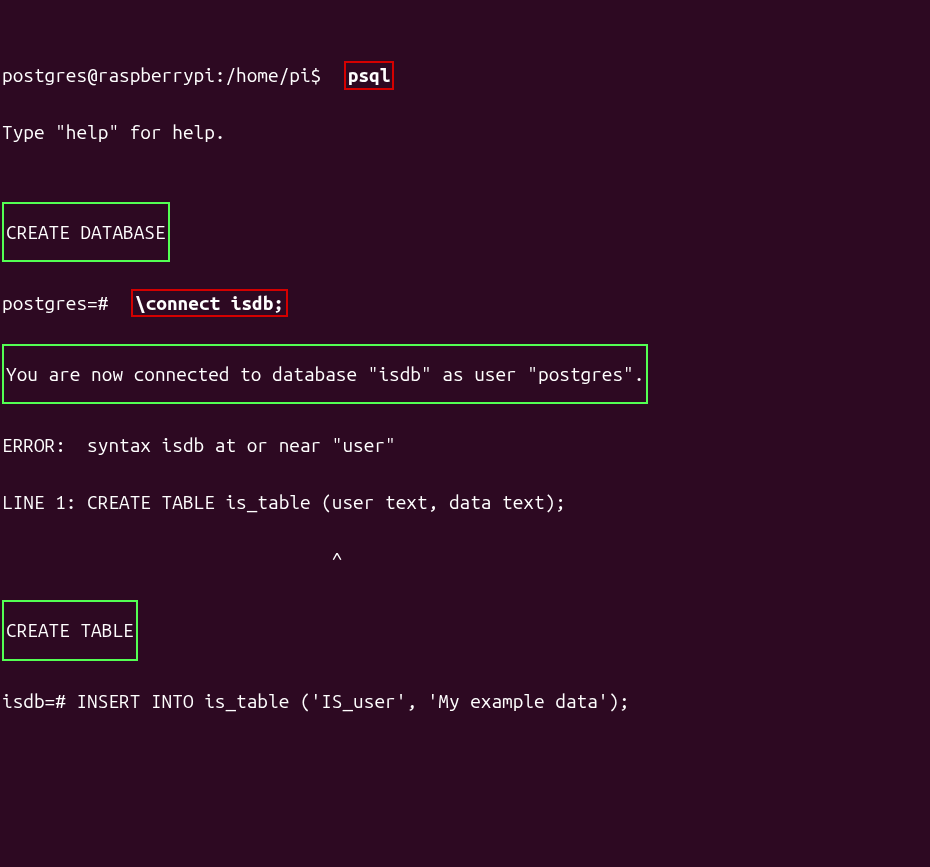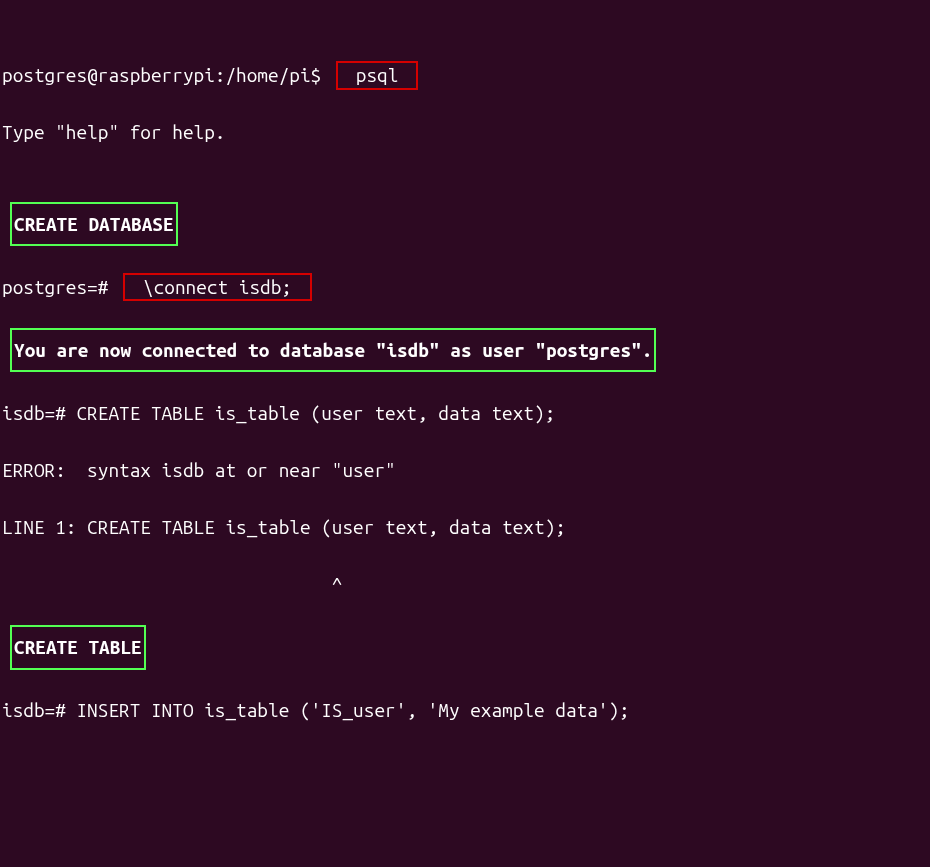--- a/index.html
+++ b/index.html
@@ -17,46 +17,45 @@
   .term {
     padding: 4px 2px;
     white-space: pre;
   }
   .line {
     display: block;
   }
   
   .box-red {
     border: 2px solid #d40000;
-    padding: 0 18px;
-    margin: -2px 4px;
+    padding: 0 2px;
+    margin: -2px 12px;
     display: inline-block;
     line-height: 1.3;
+    font-weight: bold;
   }
   .box-green {
     border: 2px solid #53ff53;
-    padding: 8px 2px;
-    margin: -2px 8px;
+    padding: 16px 2px;
+    margin: -2px 0;
     display: inline-block;
     line-height: 1.3;
-    font-weight: bold;
   }
 </style>
 </head>
 <body>
 
 <div class="term">
 
 <span class="line"><span>postgres@raspberrypi:/home/pi$ </span><span class="box-red">psql</span></span>
 <span class="line">Type "help" for help.</span>
 <span class="line"></span>
 <span class="line"><span class="box-green">CREATE DATABASE</span></span>
 <span class="line"><span>postgres=# </span><span class="box-red">\connect isdb;</span></span>
 <span class="line"><span class="box-green">You are now connected to database "isdb" as user "postgres".</span></span>
-<span class="line">isdb=# CREATE TABLE is_table (user text, data text);</span>
 <span class="line">ERROR:  syntax isdb at or near "user"</span>
 <span class="line">LINE 1: CREATE TABLE is_table (user text, data text);</span>
 <span class="line">                               ^</span>
 <span class="line"><span class="box-green">CREATE TABLE</span></span>
 <span class="line">isdb=# INSERT INTO is_table ('IS_user', 'My example data');</span>
 
 
 
 
 

